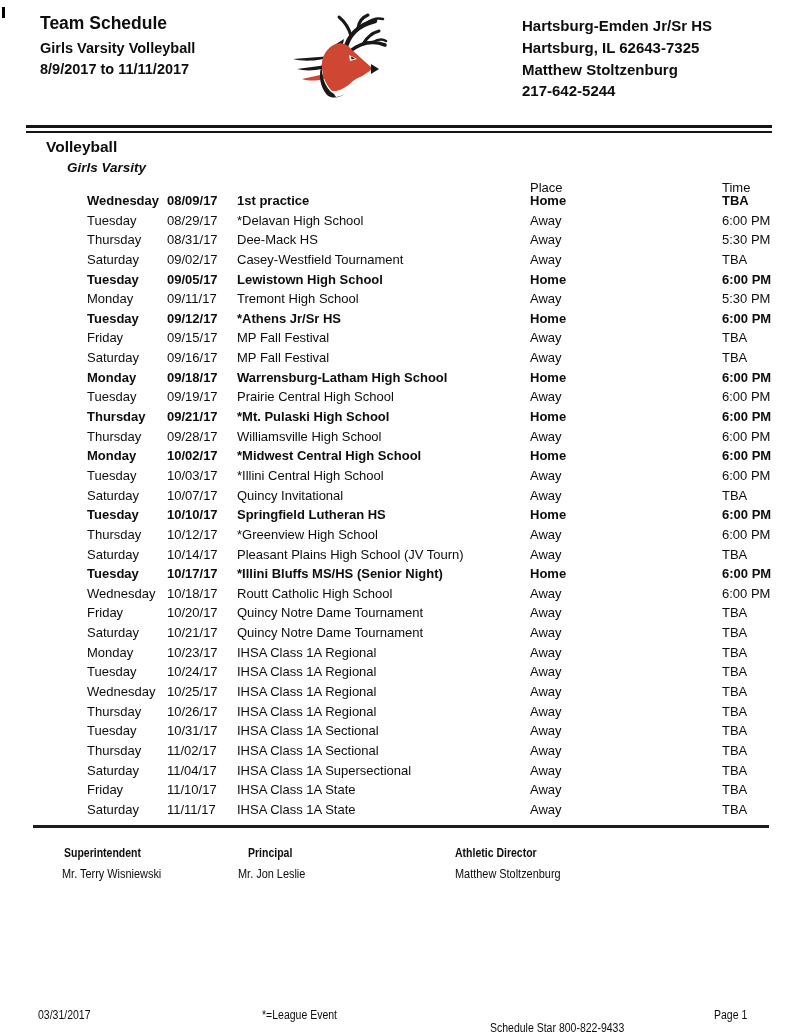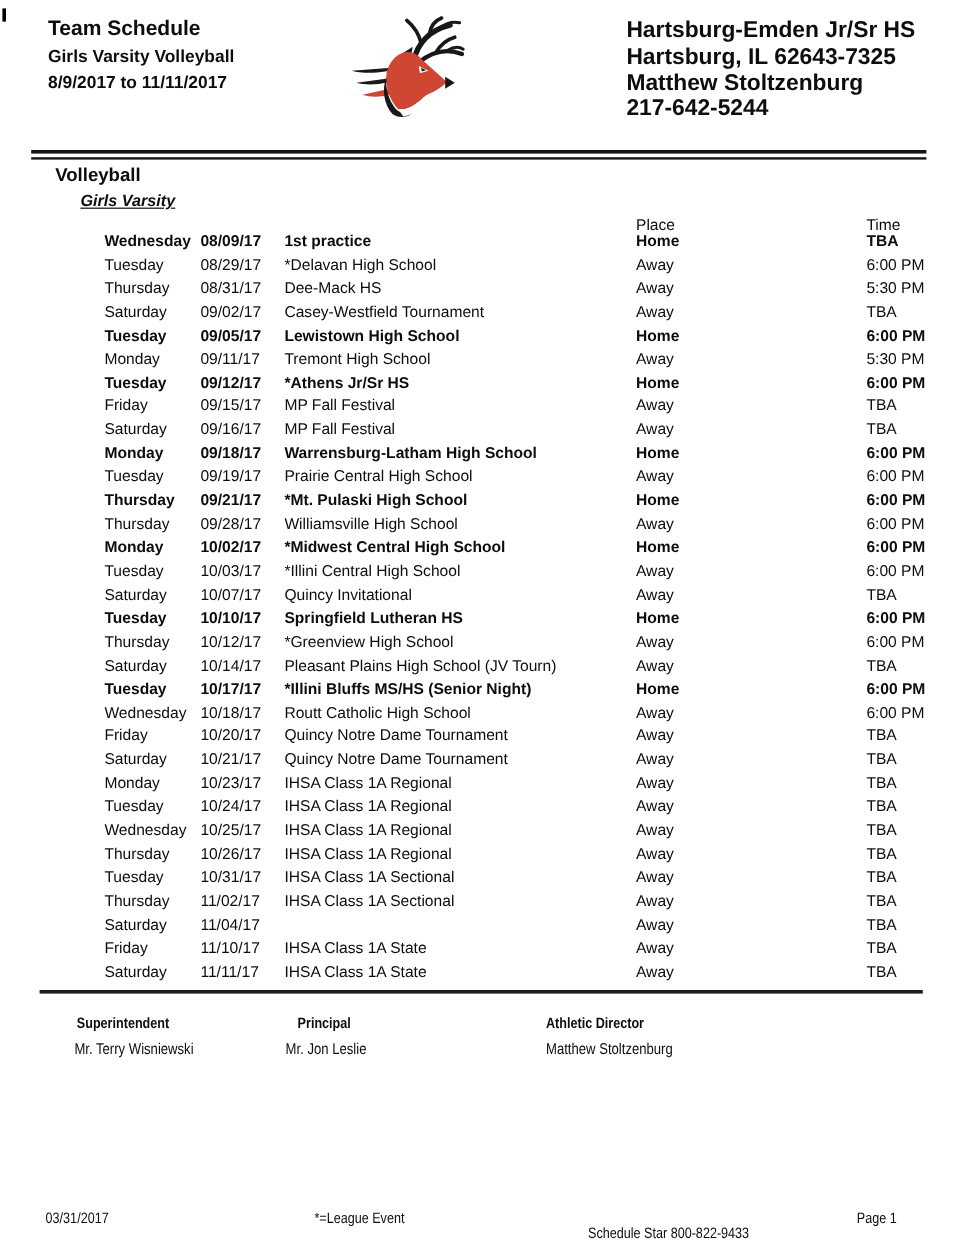--- a/index.html
+++ b/index.html
@@ -6,34 +6,34 @@
   body{
     width:800px;height:1035px;background:#ffffff;color:#0d0d0d;
     font-family:"Liberation Sans",sans-serif;position:relative;overflow:hidden;
   }
   .abs{position:absolute;white-space:nowrap;}
 
   
   .doc-title{left:40px;top:13px;font-size:17.5px;font-weight:bold;}
   .doc-subtitle{left:40px;top:40px;font-size:14.5px;font-weight:bold;}
   .doc-range{left:40px;top:61px;font-size:14.5px;font-weight:bold;}
-  .school{left:522px;top:15px;font-size:19px;font-weight:bold;line-height:21.8px;}
+  .school{left:522px;top:15px;font-size:15px;font-weight:bold;line-height:21.8px;}
   .logo{left:292px;top:12px;width:96px;height:96px;}
 
   .artifact{left:2px;top:7px;width:3px;height:11px;background:#000;}
 
   
   .sep-double{left:26px;top:125px;width:746px;}
   .sep-double .l1{height:3px;background:#161616;}
   .sep-double .l2{height:2px;background:#161616;margin-top:3px;}
   .sep-staff{left:33px;top:825px;width:736px;height:3px;background:#1c1c1c;}
 
   
   .sport{left:46px;top:138px;font-size:15.5px;font-weight:bold;}
-  .team{left:67px;top:160px;font-size:13.5px;font-weight:bold;font-style:italic;text-decoration:underline;}
+  .team{left:67px;top:160px;font-size:13.5px;font-weight:bold;font-style:italic;}
 
   
   .colhead{top:180px;font-size:13px;}
   .ch-place{left:530px;}
   .ch-time{left:722px;}
   .rows{left:0;top:191px;width:712px;}
   .row{position:relative;height:19.65px;line-height:19.65px;font-size:13px;}
   .row span{position:absolute;white-space:nowrap;}
   .c-day{left:87px;}
   .c-date{left:167px;}
@@ -314,20 +314,21 @@
       <div class="row">
       <span class="c-day">Thursday</span>
       <span class="c-date">11/02/17</span>
       <span class="c-opp">IHSA Class 1A Sectional</span>
       <span class="c-place">Away</span>
       <span class="c-time">TBA</span>
     </div>
       <div class="row">
       <span class="c-day">Saturday</span>
       <span class="c-date">11/04/17</span>
+      <span class="c-opp">IHSA Class 1A Supersectional</span>
       <span class="c-place">Away</span>
       <span class="c-time">TBA</span>
     </div>
       <div class="row">
       <span class="c-day">Friday</span>
       <span class="c-date">11/10/17</span>
       <span class="c-opp">IHSA Class 1A State</span>
       <span class="c-place">Away</span>
       <span class="c-time">TBA</span>
     </div>

